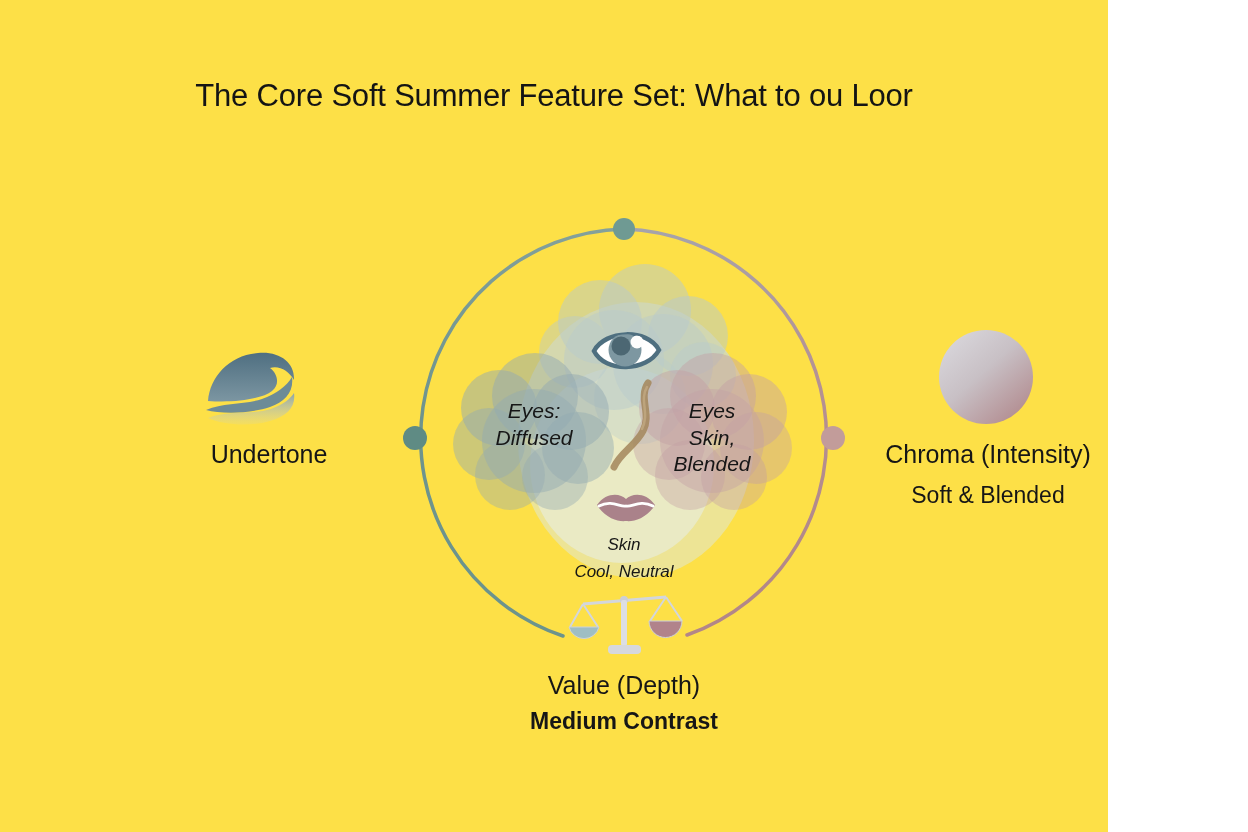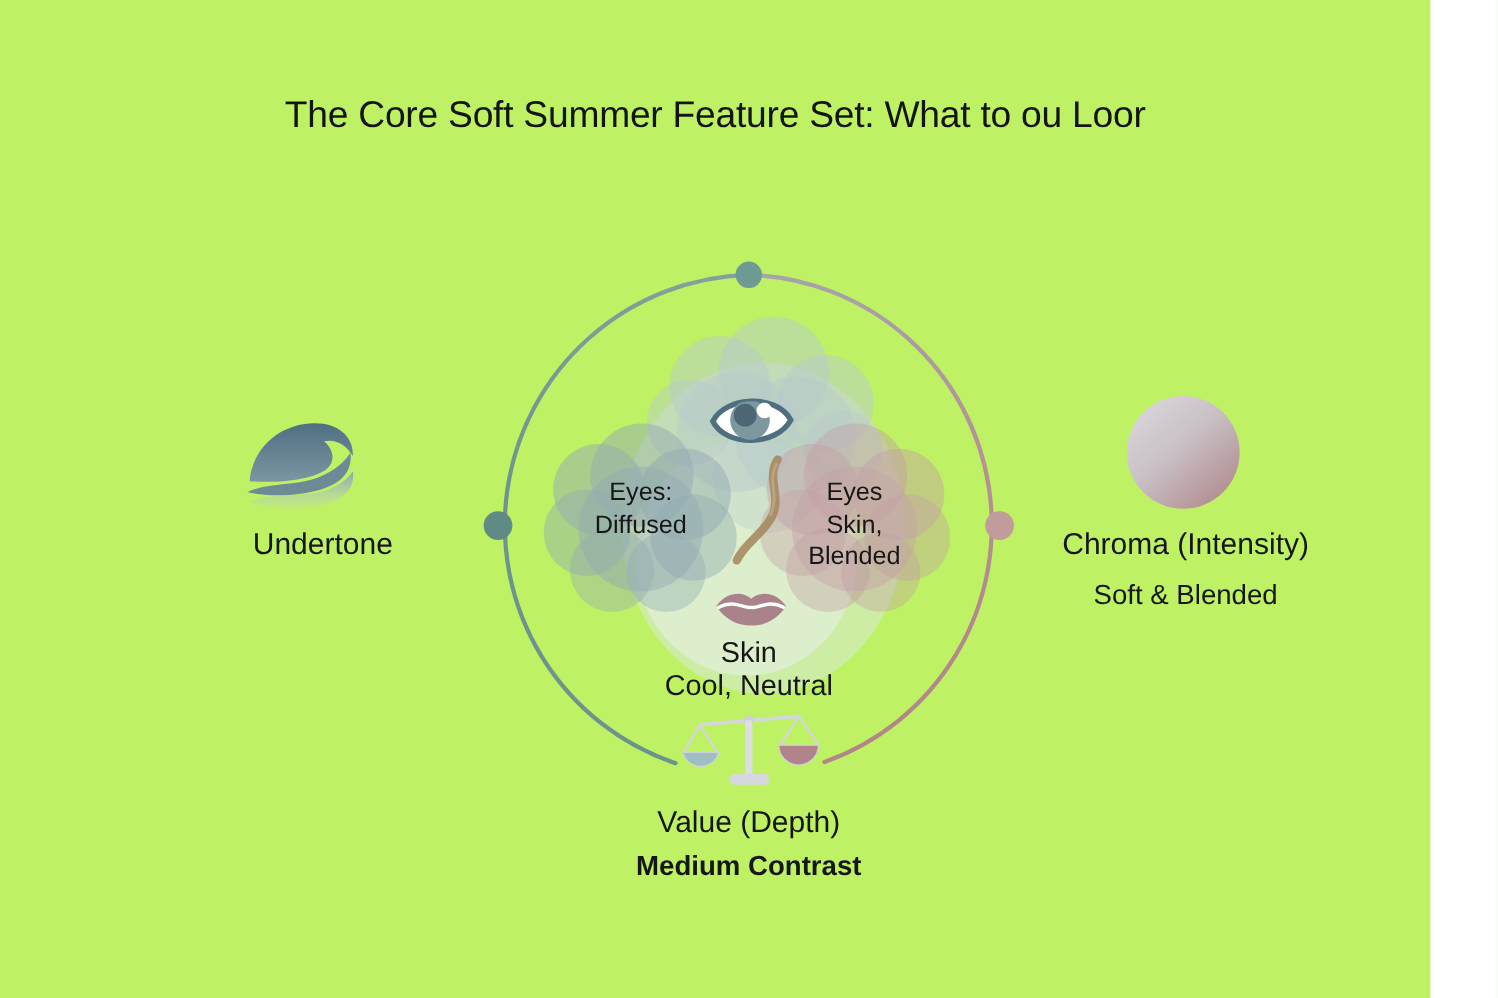--- a/index.html
+++ b/index.html
@@ -1,32 +1,32 @@
 <!DOCTYPE html>
 <html><head>
 <meta charset="utf-8">
 <style>
   html,body{margin:0;padding:0;background:#ffffff;}
   .canvas{
-    position:relative;width:1192px;height:832px;overflow:hidden;
-    background:#bef264;
+    position:relative;width:1108px;height:832px;overflow:hidden;
+    background:#fde047;
     font-family:"Liberation Sans", sans-serif;
     color:#161616;
   }
   .art{position:absolute;left:0;top:0;}
   .txt{position:absolute;text-align:center;color:#161616;}
   .title{
     position:absolute;top:78px;left:0;width:100%;text-align:center;
     font-size:31px;font-weight:500;letter-spacing:-0.2px;color:#141414;margin:0;
   }
   .feat-label{font-size:25px;font-weight:500;}
   .feat-value{font-size:23px;font-weight:400;}
   .cloud-text{font-size:21px;line-height:26.5px;font-weight:400;}
-  .skin-text{font-size:24px;line-height:27px;font-weight:400;}
-  .line{display:block;}
+  .skin-text{font-size:17px;line-height:27px;font-weight:400;}
+  .line{display:block;font-style:italic;}
 </style>
 </head>
 <body>
 
 <div class="canvas">
 
   <svg class="art" width="1248" height="832" viewBox="0 0 1248 832">
     <defs>
       <linearGradient id="rightArcGrad" gradientUnits="userSpaceOnUse" x1="624" y1="229" x2="770" y2="640">
         <stop offset="0" stop-color="#a5a4ac"></stop>

